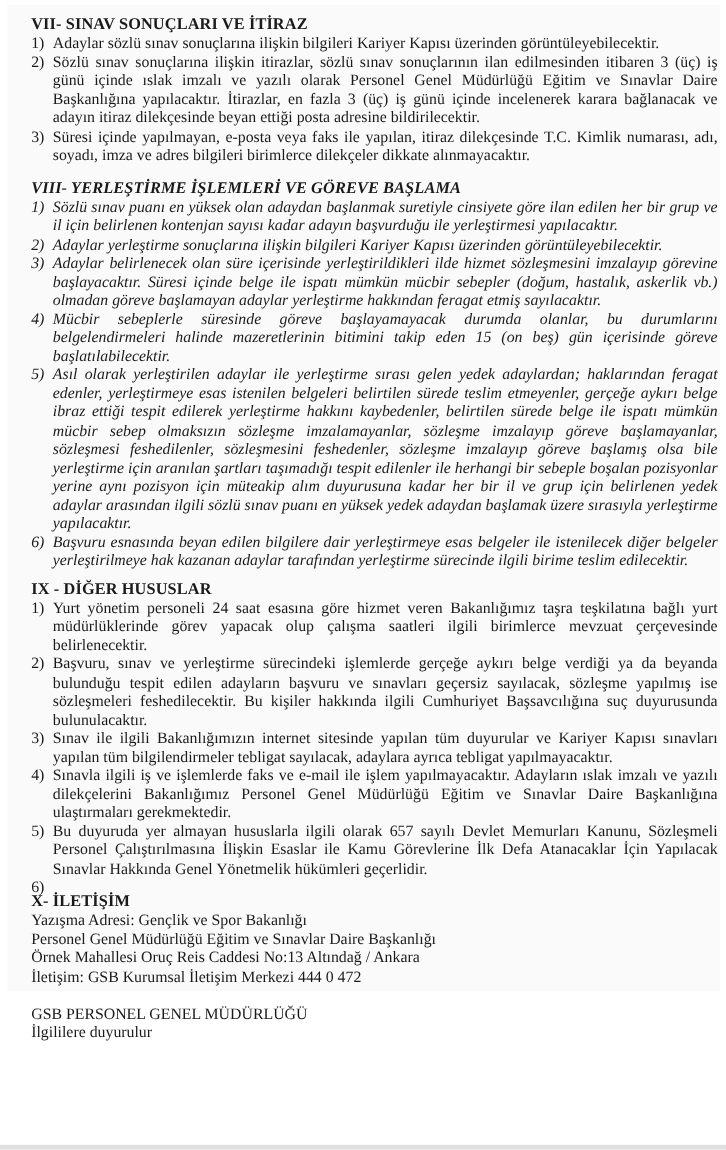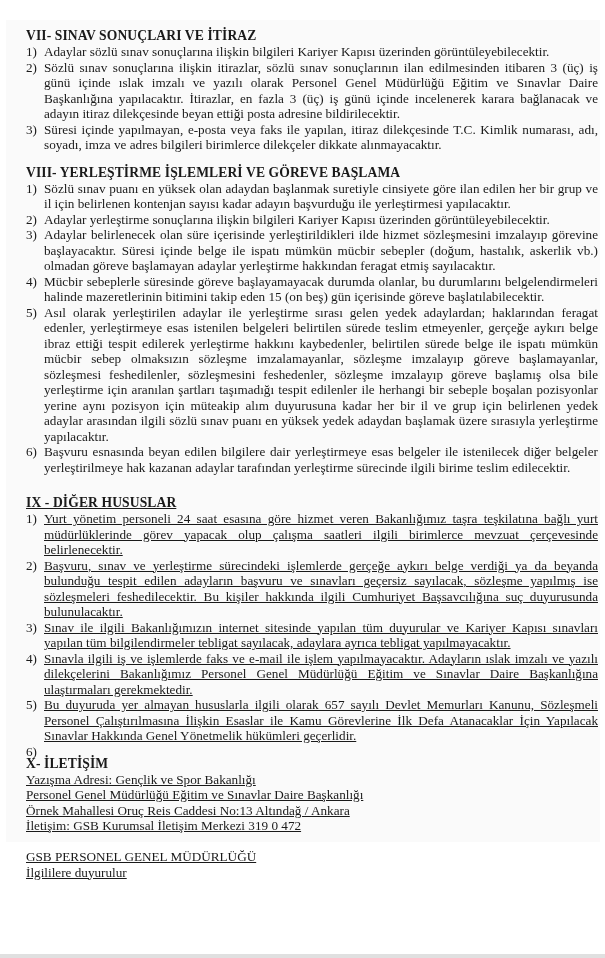--- a/index.html
+++ b/index.html
@@ -11,21 +11,21 @@
       width: 605px;
       height: 958px;
       position: relative;
       overflow: hidden;
       font-family: "Liberation Serif", "DejaVu Serif", serif;
       color: #1a1a1a;
     }
     .page {
       position: absolute;
       left: 6px;
-      top: 20px;
+      top: 4px;
       width: 594px;
       height: 822px;
       background: #fafafa;
     }
     .content {
       position: absolute;
       left: 20px;
       top: 8px;
       width: 572px;
       font-size: 13.2px;
@@ -35,42 +35,41 @@
       margin: 0;
     }
     .section-title {
       font-weight: bold;
       font-size: 13.6px;
       margin: 0;
       line-height: 16px;
       letter-spacing: 0.1px;
     }
     .sec-vii { margin-bottom: 12px; }
-    .sec-viii { margin-bottom: 20px; }
-    .sec-ix { margin-bottom: 12px; text-decoration: underline; }
+    .sec-viii { margin-bottom: 8px; font-style: italic; }
+    .sec-ix { margin-bottom: 12px; }
     ol.items {
       list-style: none;
       margin: 0;
       padding: 0;
     }
     ol.items li {
       position: relative;
       padding-left: 18px;
       text-align: justify;
       margin: 0;
     }
     ol.items li .num {
       position: absolute;
       left: 0;
       top: 0;
     }
     .contact-line, .closing-line {
       margin: 0;
       white-space: nowrap;
-      text-decoration: underline;
     }
     .spacer {
       height: 15.5px;
     }
     .bottom-strip {
       position: absolute;
       left: 0;
       right: 0;
       bottom: 0;
       height: 4px;
@@ -114,21 +113,21 @@
         <li><span class="num">5)</span><span>Bu duyuruda yer almayan hususlarla ilgili olarak 657 sayılı Devlet Memurları Kanunu, Sözleşmeli Personel Çalıştırılmasına İlişkin Esaslar ile Kamu Görevlerine İlk Defa Atanacaklar İçin Yapılacak Sınavlar Hakkında Genel Yönetmelik hükümleri geçerlidir.</span></li>
         <li><span class="num">6)</span></li>
       </ol>
     </section>
 
     <section class="section sec-x">
       <h2 class="section-title">X- İLETİŞİM</h2>
       <p class="contact-line">Yazışma Adresi: Gençlik ve Spor Bakanlığı</p>
       <p class="contact-line">Personel Genel Müdürlüğü Eğitim ve Sınavlar Daire Başkanlığı</p>
       <p class="contact-line">Örnek Mahallesi Oruç Reis Caddesi No:13 Altındağ / Ankara</p>
-      <p class="contact-line">İletişim: GSB Kurumsal İletişim Merkezi 319 0 472</p>
+      <p class="contact-line">İletişim: GSB Kurumsal İletişim Merkezi 444 0 472</p>
       <div class="spacer"></div>
       <p class="closing-line">GSB PERSONEL GENEL MÜDÜRLÜĞÜ</p>
       <p class="closing-line">İlgililere duyurulur</p>
       <div class="spacer"></div>
     </section>
 
   </div>
 </div>
 
 <div class="bottom-strip"></div>

